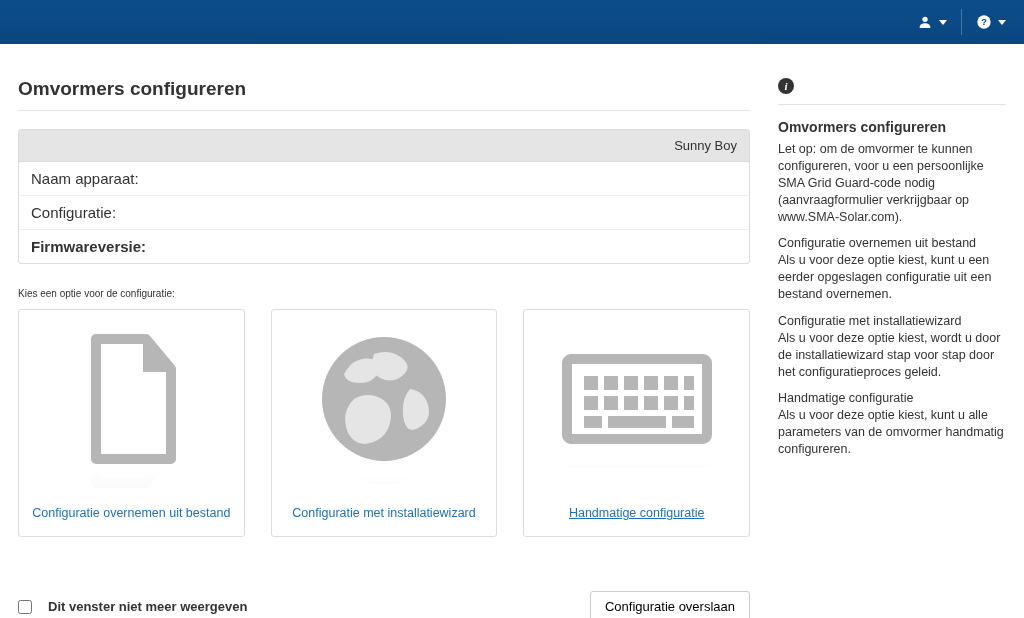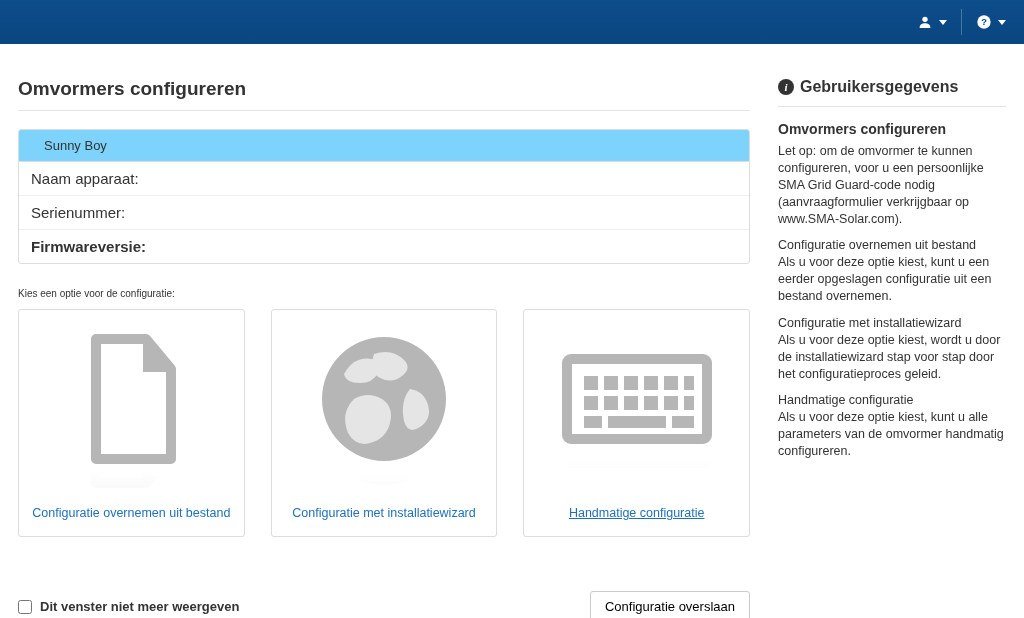--- a/index.html
+++ b/index.html
@@ -61,24 +61,25 @@
     border-top: 1px solid #e4e4e4;
     margin-bottom: 18px;
   }
   .devicebox {
     border: 1px solid #ddd;
     border-radius: 3px;
     overflow: hidden;
     margin-bottom: 24px;
   }
   .devicebox .header {
-    background: #7dd3fc;
-    padding: 8px 25px;
+    background: #e5e5e5;
+    padding: 8px 12px;
     font-size: 13px;
     border-bottom: 1px solid #ddd;
+    text-align: right;
   }
   .devicebox .row {
     padding: 8px 12px;
     font-size: 15px;
     border-bottom: 1px solid #eee;
   }
   .devicebox .row:last-child { border-bottom: none; font-weight: bold; }
   .prompt {
     font-size: 10px;
     margin-bottom: 10px;
@@ -130,21 +131,21 @@
   }
   .bottombar {
     display: flex;
     align-items: center;
     justify-content: space-between;
     margin-top: 54px;
   }
   .checkbox-row {
     display: flex;
     align-items: center;
-    gap: 8px;
+    gap: 16px;
     font-size: 13px;
     font-weight: bold;
     color: #333;
   }
   .checkbox-row input[type=checkbox] {
     width: 14px;
     height: 14px;
   }
   .skip-btn {
     background: #fff;
@@ -216,21 +217,21 @@
 </div>
 
 <div class="content">
   <div class="main">
     <h1 class="page-title">Omvormers configureren</h1>
     <hr class="hr">
 
     <div class="devicebox">
       <div class="header">Sunny Boy</div>
       <div class="row">Naam apparaat:</div>
-      <div class="row">Serienummer:</div>
+      <div class="row">Configuratie:</div>
       <div class="row">Firmwareversie:</div>
     </div>
 
     <div class="prompt">Kies een optie voor de configuratie:</div>
 
     <div class="options">
 
       <div class="option-card">
         <div class="iconwrap">
           <div>
@@ -307,21 +308,20 @@
         <input type="checkbox" style="">
         <span>Dit venster niet meer weergeven</span>
       </label>
       <button class="skip-btn">Configuratie overslaan</button>
     </div>
   </div>
 
   <div class="side">
     <h2>
       <span class="info-circle">i</span>
-      <span>Gebruikersgegevens</span>
     </h2>
     <hr class="hr2">
     <h3>Omvormers configureren</h3>
     <p>
       <b>Let op:</b><span> om de omvormer te kunnen configureren, voor u een persoonlijke SMA Grid Guard-code nodig (aanvraagformulier verkrijgbaar op www.SMA-Solar.com).</span>
     </p>
     <p>
       <b>Configuratie overnemen uit bestand</b><br>
       <span>Als u voor deze optie kiest, kunt u een eerder opgeslagen configuratie uit een bestand overnemen.</span>
     </p>

